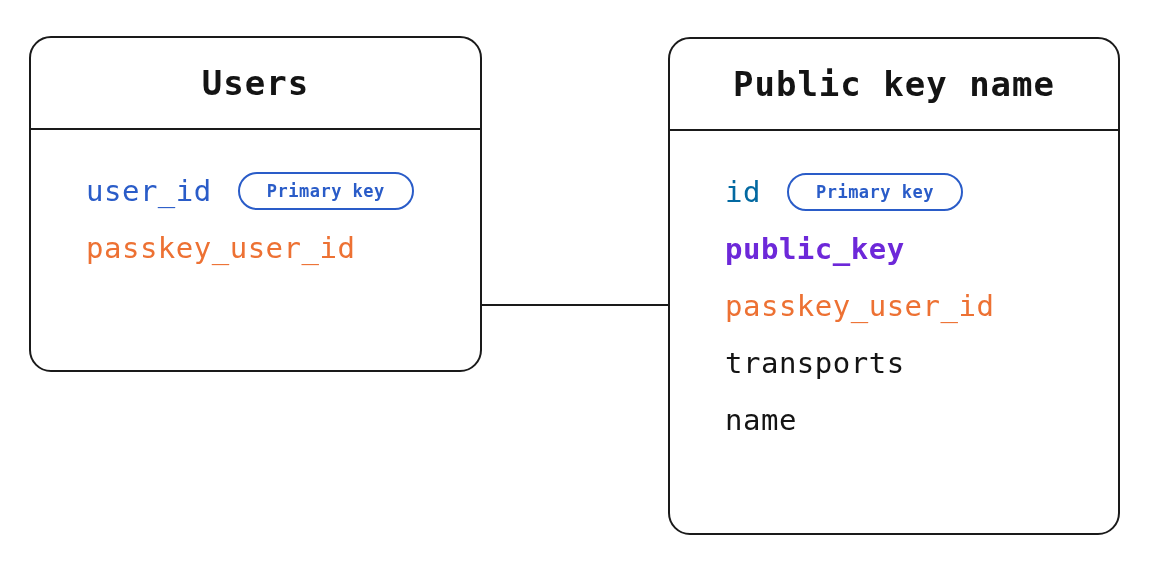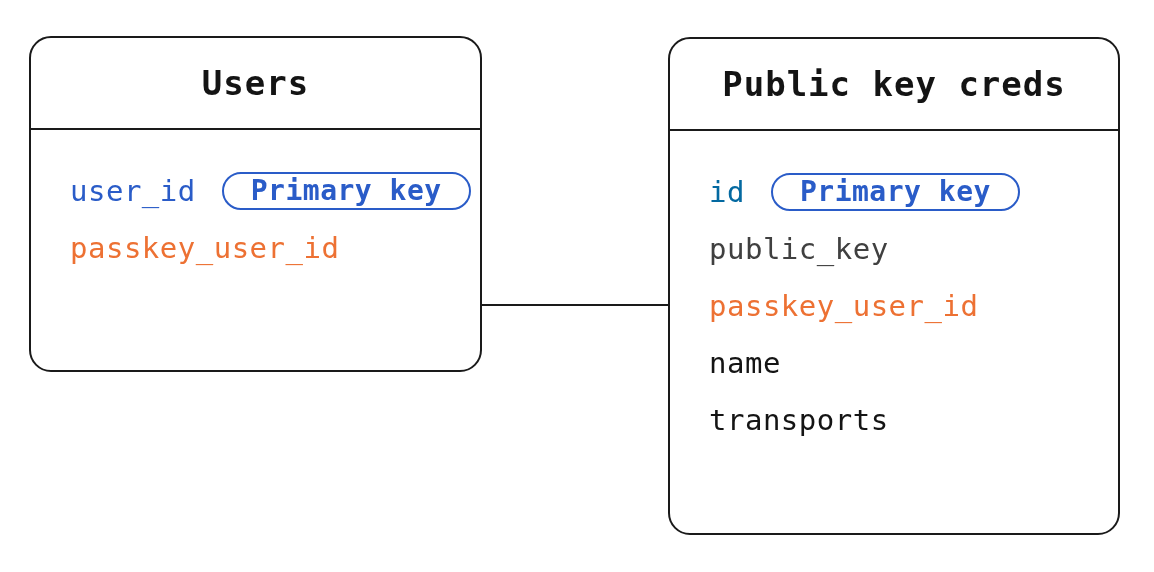--- a/index.html
+++ b/index.html
@@ -51,36 +51,37 @@
     white-space: nowrap;
   }
   .table-body {
     padding: 32px 0 0 39px;
   }
   .field-row {
     height: 57px;
     display: flex;
     align-items: center;
     white-space: nowrap;
+    margin-left: 16px;
   }
   .field-name {
     font-size: 29px;
     letter-spacing: 0.5px;
   }
   .badge {
     display: inline-flex;
     align-items: center;
     justify-content: center;
     box-sizing: border-box;
     margin-left: 26px;
     height: 38px;
     padding: 4px 27px;
     border: 2px solid #2a5cc8;
     border-radius: 19px;
-    font-size: 28px;
+    font-size: 17px;
     font-weight: 700;
     letter-spacing: 0.5px;
     white-space: nowrap;
   }
   .relationship-line {
     position: absolute;
     left: 481px;
     top: 304px;
     width: 188px;
     height: 2px;
@@ -104,35 +105,35 @@
         <div class="field-row">
           <span class="field-name" style="color: rgb(237, 113, 51);">passkey_user_id</span>
         </div>
       </div>
   </div>
 
   <div class="relationship-line"></div>
 
   <div class="table-box pubkey">
     <div class="table-header">
-      <span class="table-title">Public key creds</span>
+      <span class="table-title">Public key name</span>
     </div>
     <div class="table-body">
         <div class="field-row">
           <span class="field-name" style="color: #0369a1;">id</span>
           <span class="badge" style="color: rgb(42, 92, 200); border-color: rgb(42, 92, 200);">Primary key</span>
         </div>
         <div class="field-row">
-          <span class="field-name" style="color: #404040;">public_key</span>
+          <span class="field-name" style="color: #6d28d9; font-weight: bold;">public_key</span>
         </div>
         <div class="field-row">
           <span class="field-name" style="color: rgb(237, 113, 51);">passkey_user_id</span>
         </div>
         <div class="field-row">
-          <span class="field-name" style="color: rgb(20, 20, 20);">name</span>
+          <span class="field-name" style="color: rgb(20, 20, 20);">transports</span>
         </div>
         <div class="field-row">
-          <span class="field-name" style="color: rgb(20, 20, 20);">transports</span>
+          <span class="field-name" style="color: rgb(20, 20, 20);">name</span>
         </div>
       </div>
   </div>
 
 </div>
 
 </body></html>

